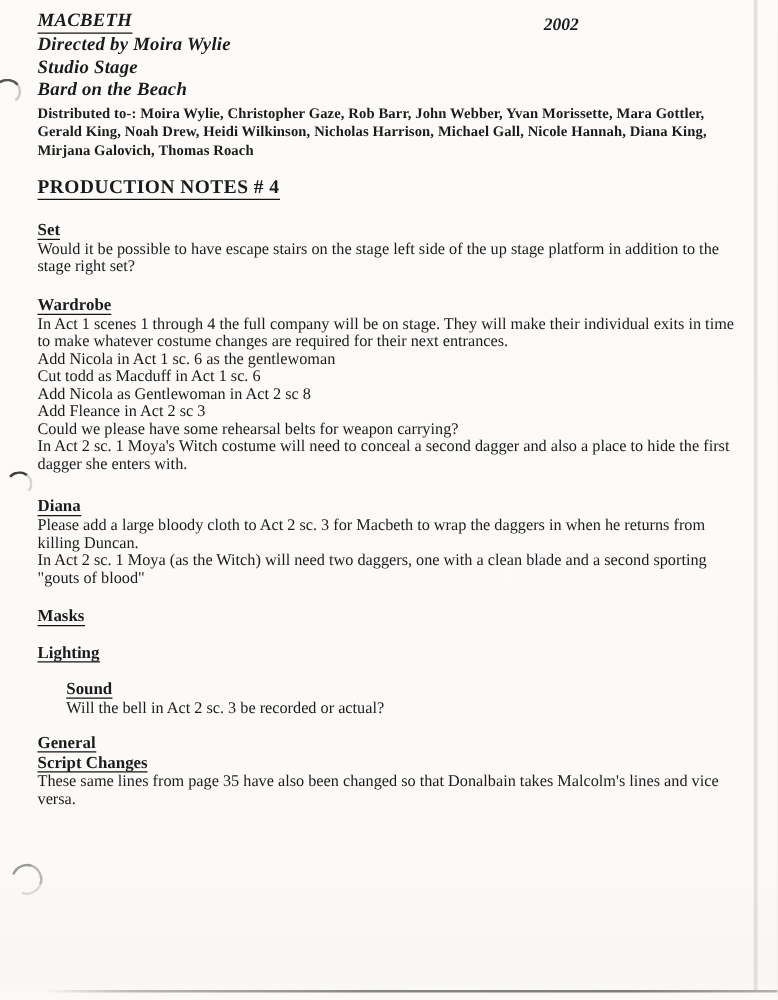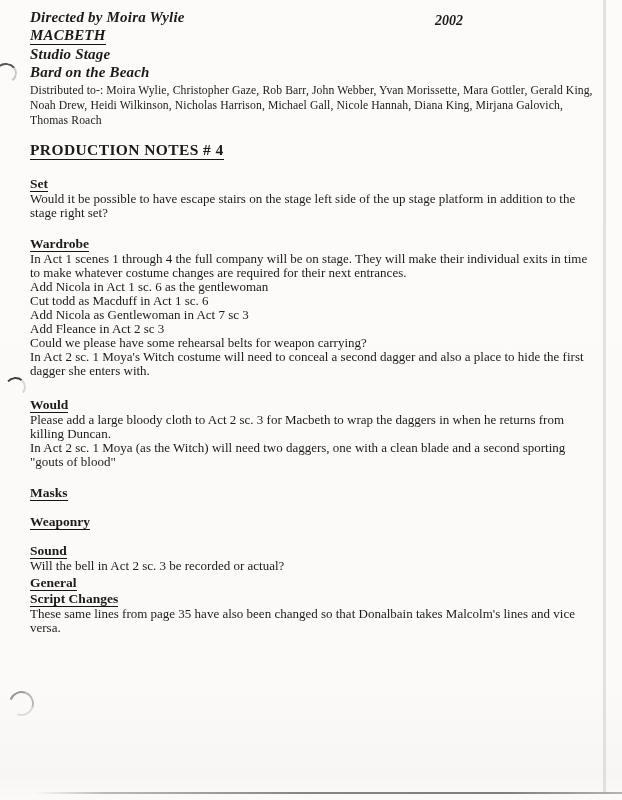--- a/index.html
+++ b/index.html
@@ -31,21 +31,21 @@
     padding-bottom: 0px;
   }
   .year {
     position: absolute;
     left: 405px; top: 5px;
     font-size: 14px; font-weight: bold; font-style: italic;
   }
   .distribution {
     margin: 2px 0 0 0;
     font-size: 11.7px; line-height: 15px;
-    font-weight: normal;
+    font-weight: bold;
     letter-spacing: 0.1px;
   }
   .big-heading {
     font-size: 15.5px; line-height: 17px;
     font-weight: bold;
     letter-spacing: 0.4px;
   }
   .big-heading > span {
     display: inline-block;
     border-bottom: 1.8px solid #141414;
@@ -68,22 +68,22 @@
   .sec p.body {
     margin: 0;
     font-size: 13px; line-height: 14px;
   }
   .sec-set      { margin-top: 16px; }
   .sec-wardrobe { margin-top: 16px; }
   .sec-props    { margin-top: 19px; }
   .sec-masks    { margin-top: 16px; }
   .sec-weaponry { margin-top: 13px; }
   .sec-lighting { margin-top: 13px; }
-  .sec-sound    { margin-top: 13px; }
-  .sec-general  { margin-top: 2px; }
+  .sec-sound    { margin-top: 13px; margin-left: 23px; }
+  .sec-general  { margin-top: 13px; }
   
   .punch {
     position: absolute;
     border-radius: 50%;
     border: 2px solid transparent;
   }
   .punch1 {
     left: -5px; top: 63px; width: 18px; height: 16px;
     border-top-color: #565654;
     border-right-color: rgba(86,86,84,0.30);
@@ -128,62 +128,62 @@
   <div class="punch punch2"></div>
   <div class="punch punch3"></div>
   <div class="right-streak"></div>
   <div class="bottom-edge"></div>
 
   <div class="content">
 
     <div class="year">2002</div>
 
     <header>
-      <div class="title-line">Directed by Moira Wylie</div>
       <div class="title-line">
         <span class="doc-title">MACBETH</span>
       </div>
+      <div class="title-line">Directed by Moira Wylie</div>
       <div class="title-line">Studio Stage</div>
       <div class="title-line">Bard on the Beach</div>
       <p class="distribution">Distributed to-: Moira Wylie, Christopher Gaze, Rob Barr, John Webber, Yvan Morissette, Mara Gottler, Gerald King, Noah Drew, Heidi Wilkinson, Nicholas Harrison, Michael Gall, Nicole Hannah, Diana King, Mirjana Galovich, Thomas Roach</p>
     </header>
 
     <div class="big-heading notes-title">
       <span>PRODUCTION NOTES # 4</span>
     </div>
 
 
     <section class="sec sec-set">
       <div class="sec-h"><span>Set</span></div>
       <p class="body">Would it be possible to have escape stairs on the stage left side of the up stage platform in addition to the stage right set?</p>
     </section>
 
     <section class="sec sec-wardrobe">
       <div class="sec-h"><span>Wardrobe</span></div>
       <p class="body">In Act 1 scenes 1 through 4 the full company will be on stage. They will make their individual exits in time to make whatever costume changes are required for their next entrances.</p>
       <p class="body">Add Nicola in Act 1 sc. 6 as the gentlewoman</p>
       <p class="body">Cut todd as Macduff in Act 1 sc. 6</p>
-      <p class="body">Add Nicola as Gentlewoman in Act 7 sc 3</p>
+      <p class="body">Add Nicola as Gentlewoman in Act 2 sc 8</p>
       <p class="body">Add Fleance in Act 2 sc 3</p>
       <p class="body">Could we please have some rehearsal belts for weapon carrying?</p>
       <p class="body">In Act 2 sc. 1 Moya's Witch costume will need to conceal a second dagger and also a place to hide the first dagger she enters with.</p>
     </section>
 
     <section class="sec sec-props">
-      <div class="sec-h"><span>Would</span></div>
+      <div class="sec-h"><span>Diana</span></div>
       <p class="body">Please add a large bloody cloth to Act 2 sc. 3 for Macbeth to wrap the daggers in when he returns from killing Duncan.</p>
       <p class="body">In Act 2 sc. 1 Moya  (as the Witch) will need two daggers, one with a clean blade and a second sporting "gouts of blood"</p>
     </section>
 
     <section class="sec sec-masks">
       <div class="sec-h"><span>Masks</span></div>
     </section>
 
     <section class="sec sec-weaponry">
-      <div class="sec-h"><span>Weaponry</span></div>
+      <div class="sec-h"><span>Lighting</span></div>
     </section>
 
 
     <section class="sec sec-sound">
       <div class="sec-h"><span>Sound</span></div>
       <p class="body">Will the bell in Act 2 sc. 3 be recorded or actual?</p>
     </section>
 
     <section class="sec sec-general">
       <div class="sec-h"><span>General</span></div>

